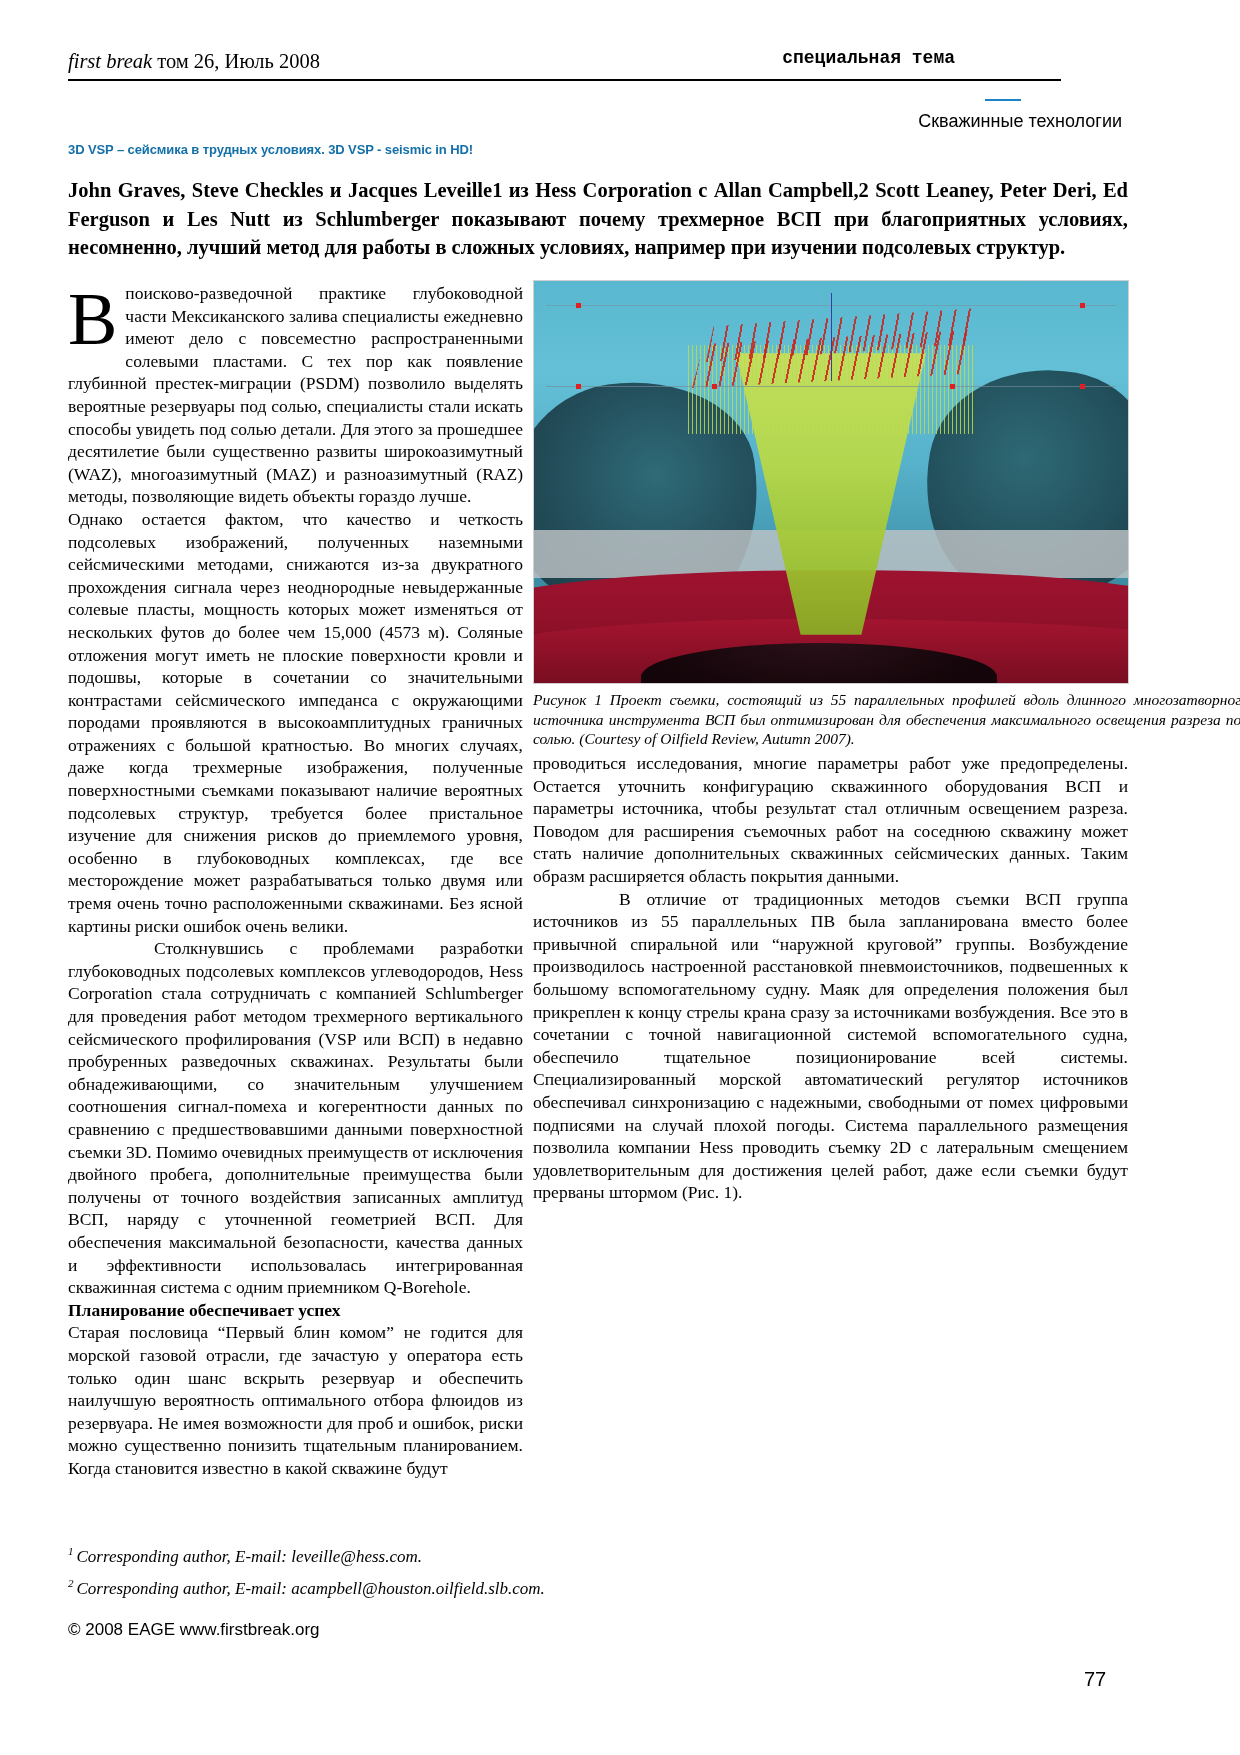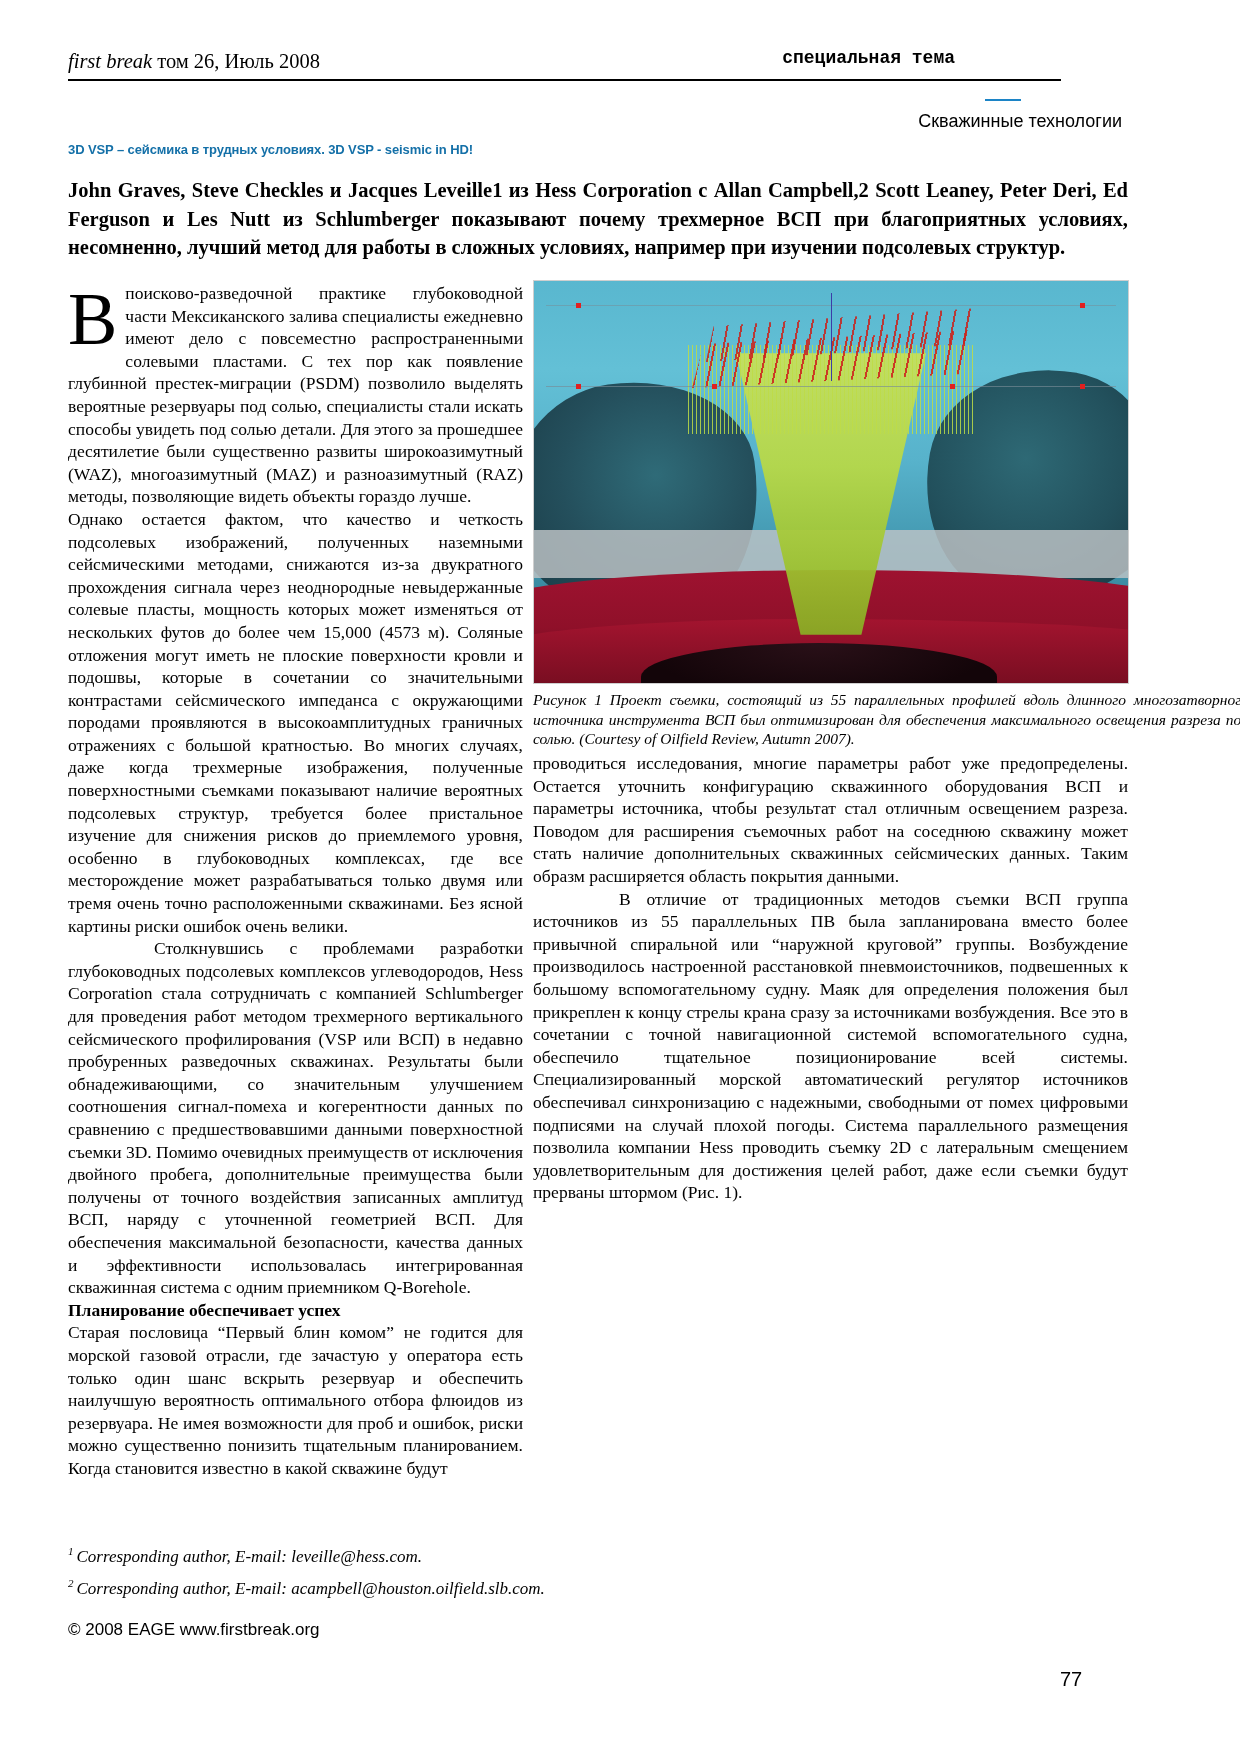--- a/index.html
+++ b/index.html
@@ -305,21 +305,21 @@
     top: 1620px;
     font-family: Liberation Sans, sans-serif;
     font-size: 17px;
     white-space: nowrap;
   }
   .footer-right {
     position: absolute;
     left: 1060px;
     top: 1668px;
     width: 70px;
-    text-align: left;
+    text-align: center;
     font-family: "Liberation Sans", "DejaVu Sans", sans-serif;
     font-size: 20px;
   }
 </style>
 </head>
 <body>
 
 <div class="page">
 
   <div class="rule-logo-tail"></div>

